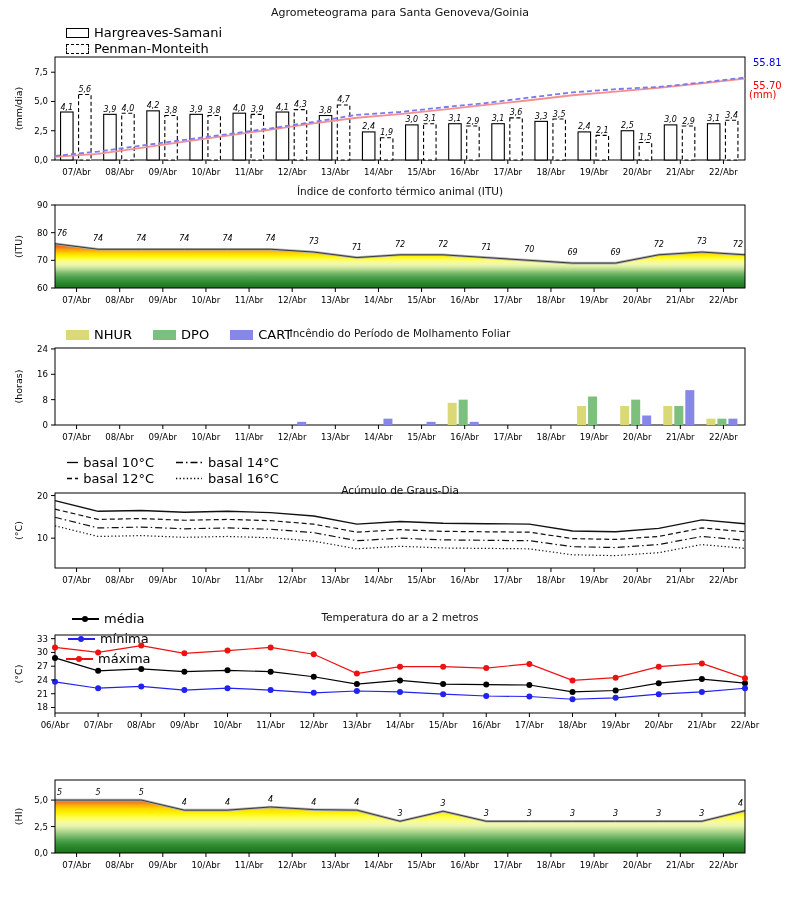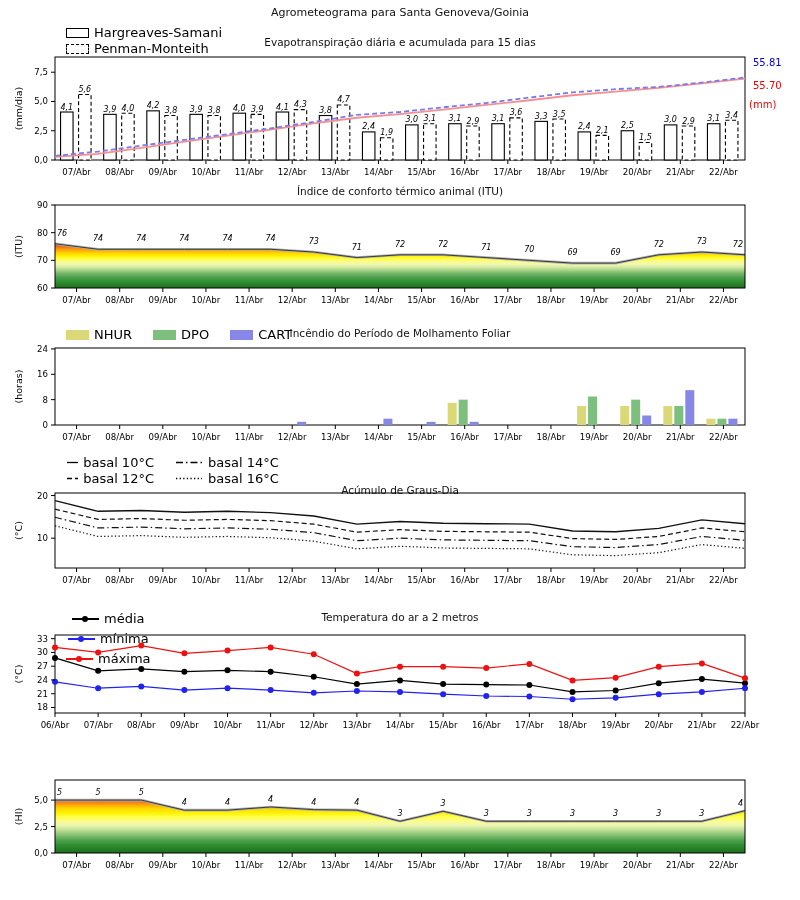--- a/index.html
+++ b/index.html
@@ -36,21 +36,20 @@
   <div class="main-title">Agrometeograma para Santa Genoveva/Goinia</div>
 
   <div class="lrow" style="left:66px;top:25px;">
     <span class="sw"></span>
     <span>Hargreaves-Samani</span>
   </div>
   <div class="lrow" style="left:66px;top:41px;">
     <span class="sw dashed"></span>
     <span>Penman-Monteith</span>
   </div>
-  <div class="ctitle" style="top:36px;">Evapotranspiração diária e acumulada para 15 dias</div>
   <svg id="c-eto" class="plot" width="800" height="128" style="top: 57px;">
       <rect x="55" y="0" width="690" height="103" fill="none" stroke="#000" stroke-width="1"></rect>
       <g>
         <rect x="60.5625" y="55.01136363636365" width="12.5" height="47.98863636363635" fill="#fff" stroke="#000" stroke-width="1.1"></rect>
         <rect x="78.5625" y="37.45454545454547" width="12.5" height="65.54545454545453" fill="#fff" stroke="#000" stroke-width="1.1" stroke-dasharray="4,2.6"></rect>
         <text x="66.8625" y="52.51136363636365" text-anchor="middle" class="vl">4,1</text>
         <text x="84.8625" y="34.95454545454547" text-anchor="middle" class="vl">5,6</text>
         <rect x="103.6875" y="57.35227272727273" width="12.5" height="45.64772727272727" fill="#fff" stroke="#000" stroke-width="1.1"></rect>
         <rect x="121.6875" y="56.18181818181819" width="12.5" height="46.81818181818181" fill="#fff" stroke="#000" stroke-width="1.1" stroke-dasharray="4,2.6"></rect>
         <text x="109.9875" y="54.85227272727273" text-anchor="middle" class="vl">3,9</text>
@@ -153,21 +152,21 @@
         <text x="637.1875" y="118" text-anchor="middle" class="tick">20/Abr</text>
         <line x1="680.3125" x2="680.3125" y1="103" y2="107" stroke="#000" stroke-width="1"></line>
         <text x="680.3125" y="118" text-anchor="middle" class="tick">21/Abr</text>
         <line x1="723.4375" x2="723.4375" y1="103" y2="107" stroke="#000" stroke-width="1"></line>
         <text x="723.4375" y="118" text-anchor="middle" class="tick">22/Abr</text>
         <text x="22" y="51.5" class="ylab" text-anchor="middle" transform="rotate(-90 22 51.5)">(mm/dia)</text>
       </g>
     </svg>
   <div class="acclab" style="left: 753px; top: 57px; color: rgb(0, 0, 221);" id="acc-blue">55.81</div>
   <div class="acclab" style="left: 753px; top: 80px; color: rgb(238, 0, 0);" id="acc-red">55.70</div>
-  <div class="acclab" style="left: 749px; top: 99px; color: rgb(238, 0, 0);" id="acc-unit">(mm)</div>
+  <div class="acclab" style="left: 749px; top: 89px; color: rgb(238, 0, 0);" id="acc-unit">(mm)</div>
 
   <div class="ctitle" style="top:185px;">Índice de conforto térmico animal (ITU)</div>
   <svg id="c-itu" class="plot" width="800" height="108" style="top: 205px;">
       <defs>
         <linearGradient id="grad-itu" gradientUnits="userSpaceOnUse" x1="0" x2="0" y1="83" y2="35.96666666666667">
           <stop offset="0" stop-color="#1c701c"></stop>
           <stop offset="0.11764705882352941" stop-color="#2d8b2d"></stop>
           <stop offset="0.23529411764705882" stop-color="#4fa24f"></stop>
           <stop offset="0.3235294117647059" stop-color="#7cbb6e"></stop>
           <stop offset="0.38235294117647056" stop-color="#aad489"></stop>

